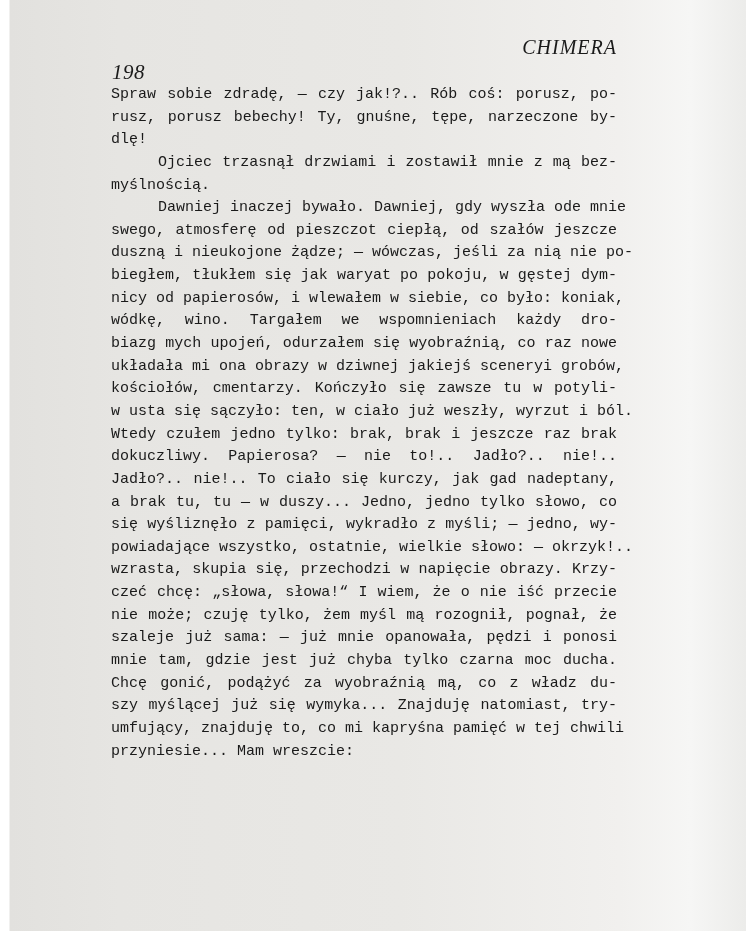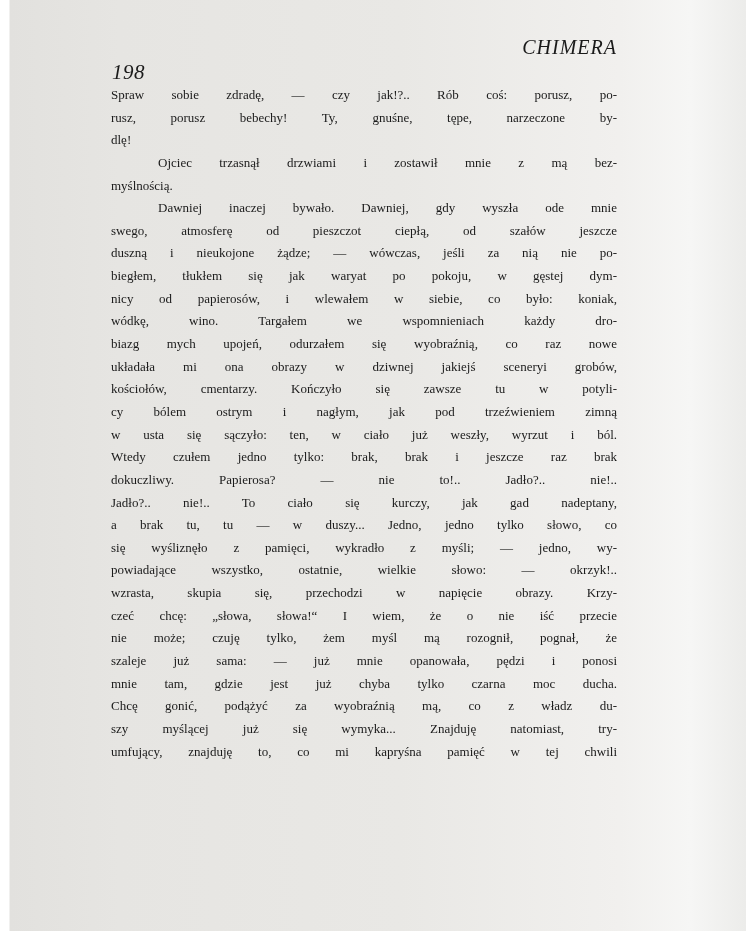--- a/index.html
+++ b/index.html
@@ -17,22 +17,22 @@
   }
   .running-title {
     position: absolute; right: 0; top: 0;
     font-style: italic; font-size: 20px; letter-spacing: 1px;
   }
   .body-text {
     position: absolute; left: 111px; top: 84px; width: 506px;
   }
   .line {
     display: block; height: 22.65px; line-height: 22.65px;
-    font-size: 13px; white-space: nowrap;
-    text-align: justify; text-align-last: justify;
+    font-size: 15px; white-space: nowrap;
+    text-align: justify; text-align-last: justify; font-family: Liberation Mono, monospace;
   }
   .line.last { text-align-last: left; }
   .line.indent { padding-left: 47px; }
 </style>
 </head>
 <body>
 
 <div class="page">
   <div class="header">
     <span class="page-number">198</span>
@@ -46,30 +46,30 @@
       <span class="line last">myślnością.</span>
       <span class="line indent">Dawniej inaczej bywało. Dawniej, gdy wyszła ode mnie</span>
       <span class="line">swego, atmosferę od pieszczot ciepłą, od szałów jeszcze</span>
       <span class="line">duszną i nieukojone żądze; — wówczas, jeśli za nią nie po-</span>
       <span class="line">biegłem, tłukłem się jak waryat po pokoju, w gęstej dym-</span>
       <span class="line">nicy od papierosów, i wlewałem w siebie, co było: koniak,</span>
       <span class="line">wódkę, wino.  Targałem we wspomnieniach każdy dro-</span>
       <span class="line">biazg mych upojeń, odurzałem się wyobraźnią, co raz nowe</span>
       <span class="line">układała mi ona obrazy w dziwnej jakiejś sceneryi grobów,</span>
       <span class="line">kościołów, cmentarzy.  Kończyło się zawsze tu w potyli-</span>
-      <span class="line">cy bólem ostrym i nagłym, jak pod trzeźwieniem zimną</span>
       <span class="line">w usta się sączyło: ten, w ciało już weszły, wyrzut i ból.</span>
       <span class="line">Wtedy czułem jedno tylko: brak, brak i jeszcze raz brak</span>
       <span class="line">dokuczliwy.  Papierosa? — nie to!..  Jadło?.. nie!..</span>
       <span class="line">Jadło?.. nie!..  To ciało się kurczy, jak gad nadeptany,</span>
       <span class="line">a brak tu, tu — w duszy...  Jedno, jedno tylko słowo, co</span>
       <span class="line">się wyśliznęło z pamięci, wykradło z myśli; — jedno, wy-</span>
       <span class="line">powiadające wszystko, ostatnie, wielkie słowo: — okrzyk!..</span>
       <span class="line">wzrasta, skupia się, przechodzi w napięcie obrazy. Krzy-</span>
       <span class="line">czeć chcę: „słowa, słowa!“  I wiem, że o nie iść przecie</span>
       <span class="line">nie może; czuję tylko, żem myśl mą rozognił, pognał, że</span>
       <span class="line">szaleje już sama: — już mnie opanowała, pędzi i ponosi</span>
       <span class="line">mnie tam, gdzie jest już chyba tylko czarna moc ducha.</span>
       <span class="line">Chcę gonić, podążyć za wyobraźnią mą, co z władz du-</span>
       <span class="line">szy myślącej już się wymyka...  Znajduję natomiast, try-</span>
       <span class="line">umfujący, znajduję to, co mi kapryśna pamięć w tej chwili</span>
+      <span class="line last">przyniesie...  Mam wreszcie:</span>
     </div>
 </div>
 
 </body></html>

